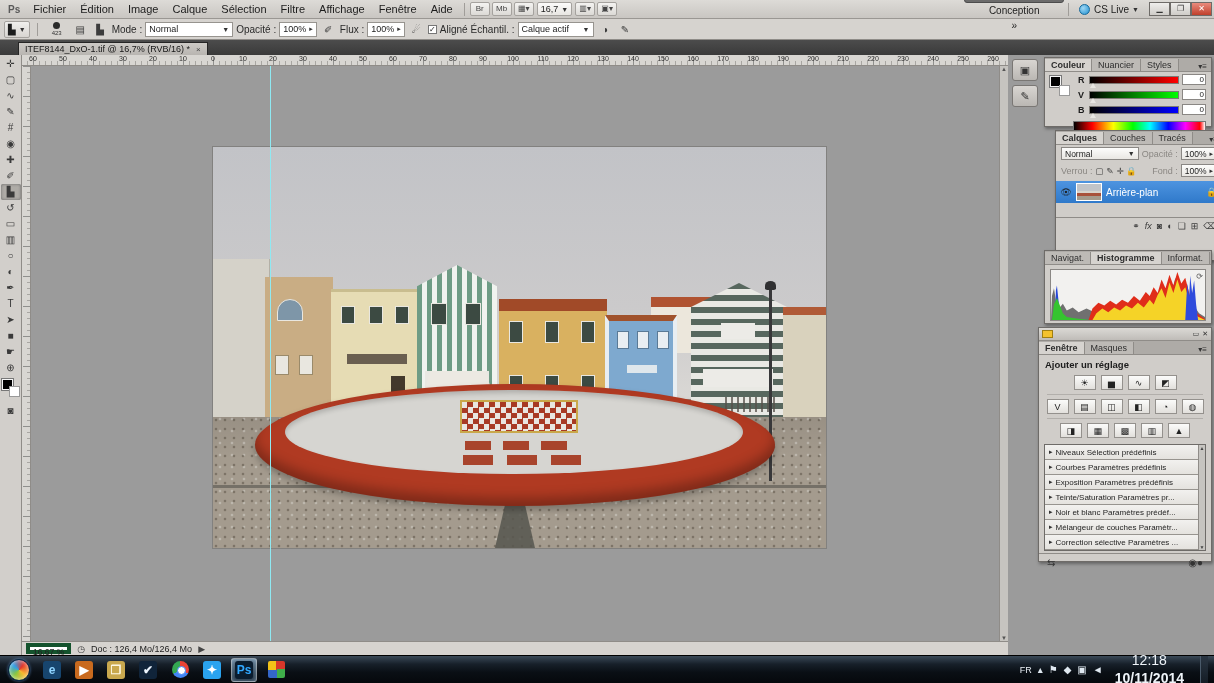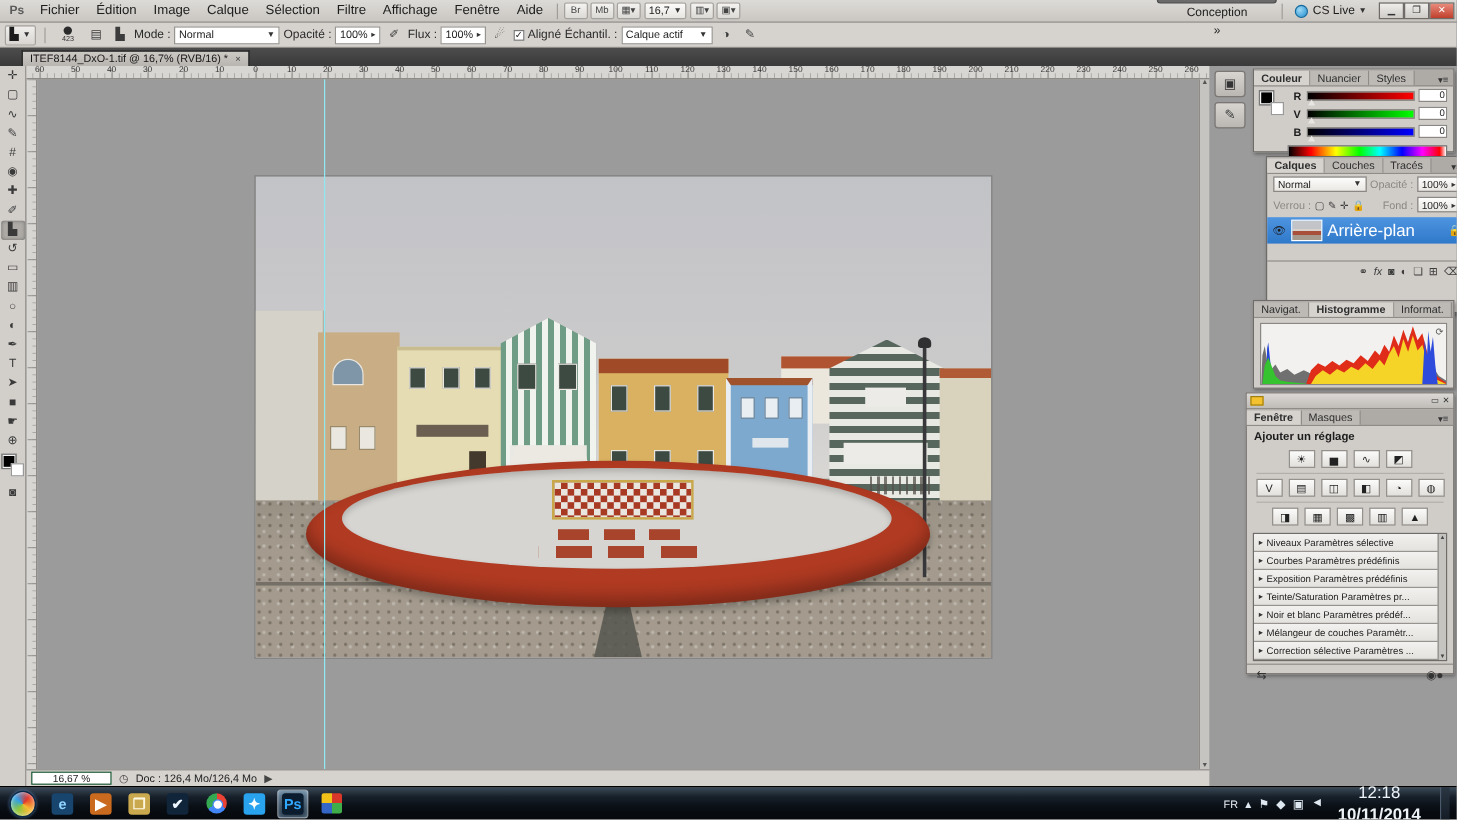--- a/index.html
+++ b/index.html
@@ -54,21 +54,21 @@
     background-image:repeating-linear-gradient(to right,#90908e 0 1px,transparent 1px 30px),repeating-linear-gradient(to right,#a8a6a2 0 1px,transparent 1px 6px);
     background-size:30px 8px,6px 4px;background-position:11px bottom,11px bottom;background-repeat:repeat-x;}
   .ruler-num{position:absolute;top:0;width:16px;text-align:center;font-size:7px;color:#333;}
   .canvas-body{flex:1;position:relative;background:#9b9b9b;overflow:hidden;}
   .vruler{position:absolute;left:0;top:0;width:9px;height:100%;background:#d8d6d2;border-right:1px solid #8f8c88;z-index:5;
     background-image:repeating-linear-gradient(to bottom,#90908e 0 1px,transparent 1px 30px),repeating-linear-gradient(to bottom,#a8a6a2 0 1px,transparent 1px 6px);
     background-size:7px 30px,3px 6px;background-position:right top,right top;background-repeat:repeat-y;}
   .vscroll{position:absolute;right:0;top:0;width:9px;height:100%;background:#c6c4c0;border-left:1px solid #8f8c88;z-index:6;font-size:6px;color:#555;display:flex;flex-direction:column;justify-content:space-between;align-items:center;}
   .guide{position:absolute;left:248px;top:0;width:1px;height:100%;background:#8fe9f2;z-index:40;}
   .statusbar{height:14px;background:#d6d3cf;border-top:1px solid #8f8c88;display:flex;align-items:center;font-size:9px;gap:6px;padding-left:4px;color:#222;}
-  .zoom-box{background:#fff;border:1px solid #14532d;padding:0 17px;font-size:8.5px;height:11px;line-height:10px;}
+  .zoom-box{background:#fff;border:4px solid #14532d;padding:0 3px;font-size:8.5px;height:11px;line-height:10px;}
   .status-icon{font-size:9px;color:#444;}
 
   
   .photo{position:absolute;left:191px;top:81px;width:613px;height:401px;overflow:hidden;outline:1px solid #82817f;background:linear-gradient(180deg,#c2c3c7 0%,#cbcacb 40%,#d9d7d4 62%);z-index:10;}
   .cobbles{position:absolute;left:0;top:252px;width:613px;height:149px;background-color:#a49b8e;
     background-image:radial-gradient(circle at 3px 3px,rgba(60,52,40,.38) 1px,transparent 1.7px),radial-gradient(circle at 7px 8px,rgba(255,255,255,.28) 1px,transparent 1.7px),linear-gradient(180deg,rgba(0,0,0,.10),rgba(0,0,0,0) 40%);
     background-size:9px 9px,12px 12px,100% 100%;}
   .basalt{position:absolute;left:282px;top:332px;width:40px;height:69px;background:#56564f;clip-path:polygon(40% 0,60% 0,100% 100%,0 100%);opacity:.85;}
   .basalt-band{position:absolute;left:0;top:338px;width:613px;height:3px;background:rgba(60,60,55,.45);}
   .house{position:absolute;}
@@ -449,21 +449,21 @@
           <span class="lock-ico">🔒</span>
           <span class="dim" style="margin-left:auto">Fond :</span>
           <span class="combo-sm">
               <span>100%</span>
               <span class="caret">▸</span>
             </span>
         </div>
         <div class="layer-row">
           <span class="eye">👁</span>
           <span class="thumb"></span>
-          <span style="font-size:14px;">Arrière-plan</span>
+          <span style="font-size:10px;">Arrière-plan</span>
           <span class="layer-lock">🔒</span>
         </div>
         <div class="lp-bottom">
           <span>⚭</span>
           <span style="font-style:italic;">fx</span>
           <span>◙</span>
           <span>◐</span>
           <span>❏</span>
           <span>⊞</span>
           <span>⌫</span>
@@ -525,21 +525,21 @@
               <span class="adj-ico">◨</span>
               <span class="adj-ico">▦</span>
               <span class="adj-ico">▩</span>
               <span class="adj-ico">▥</span>
               <span class="adj-ico">▲</span>
             </div>
           </div>
         <div class="preset-list" id="preset-host">
             <div class="preset-row">
               <span class="tri">▸</span>
-              <span>Niveaux Paramètres sélective</span>
+              <span>Niveaux Sélection prédéfinis</span>
             </div>
             <div class="preset-row">
               <span class="tri">▸</span>
               <span>Courbes Paramètres prédéfinis</span>
             </div>
             <div class="preset-row">
               <span class="tri">▸</span>
               <span>Exposition Paramètres prédéfinis</span>
             </div>
             <div class="preset-row">

